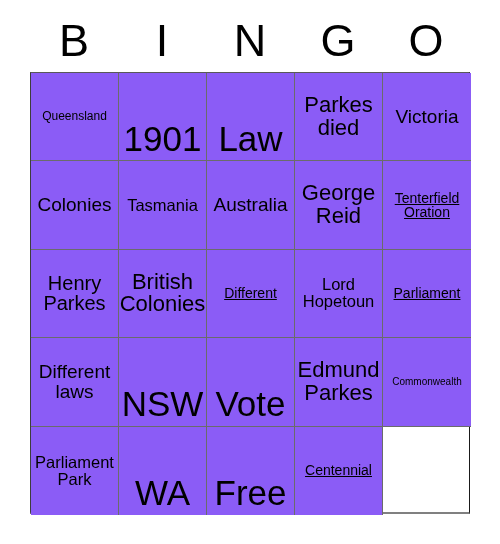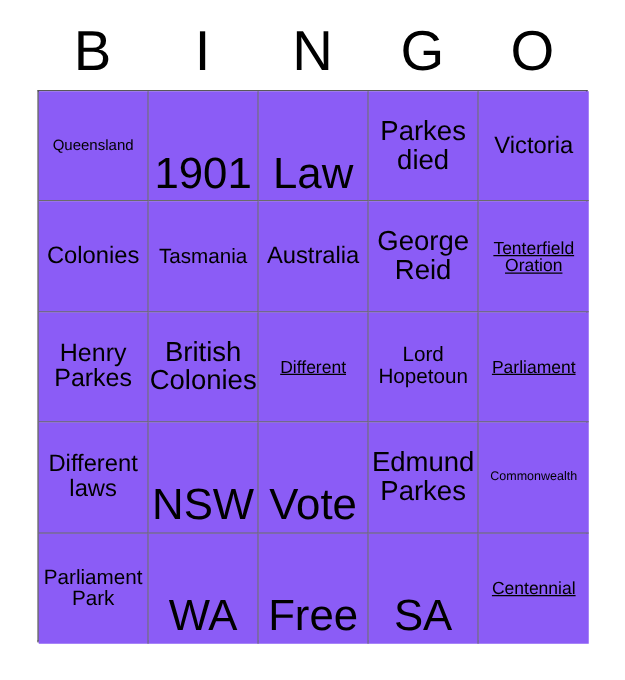--- a/index.html
+++ b/index.html
@@ -191,20 +191,17 @@
         <span class="cell-text sz-m">Parliament
 Park</span>
       </div>
     <div class="bingo-cell">
         <span class="cell-text sz-xxxl">WA</span>
       </div>
     <div class="bingo-cell">
         <span class="cell-text sz-xxxl">Free</span>
       </div>
     <div class="bingo-cell">
-        <span class="cell-text sz-xxxl">SA</span>
-      </div>
-    <div class="bingo-cell">
         <span class="cell-text sz-sm">Centennial</span>
       </div>
   </div>
 
 </div>
 
 </body></html>

